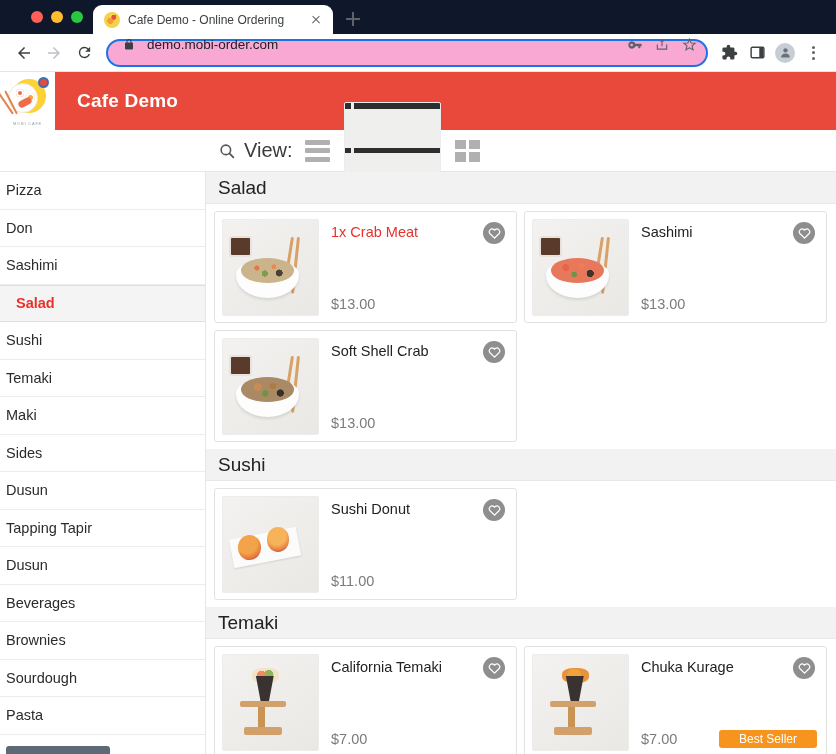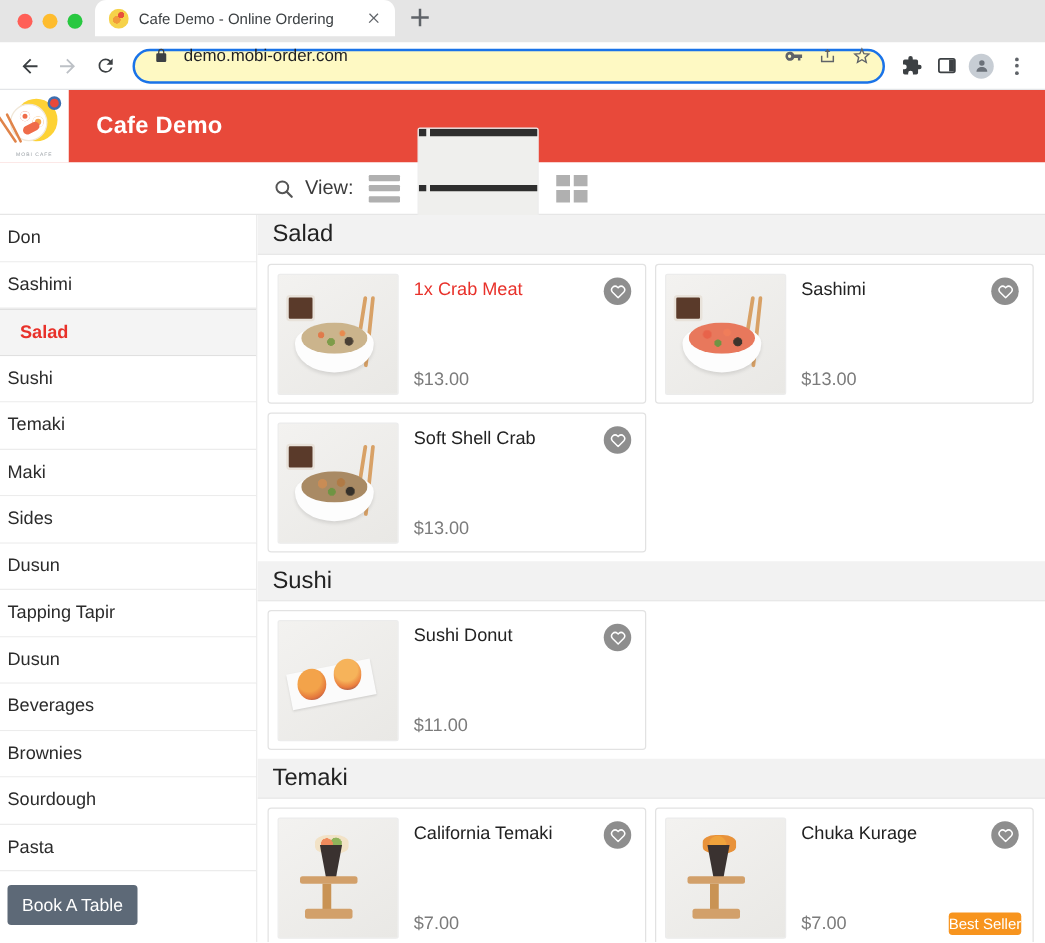--- a/index.html
+++ b/index.html
@@ -7,22 +7,22 @@
     width: 836px; height: 754px;
     font-family: "Liberation Sans", sans-serif;
     background: #ffffff;
     overflow: hidden;
   }
 
   
   .browser { width: 836px; height: 754px; display: flex; flex-direction: column; }
 
   .tabstrip {
-    height: 34px; background: #e5e5e5;
-    display: flex; align-items: flex-start; padding-left: 12px; flex: none;
+    height: 34px; background: #0f172a;
+    display: flex; align-items: flex-end; padding-left: 29px; flex: none;
   }
   .traffic { display: flex; align-items: center; gap: 8px; height: 34px; padding: 0 10px 0 2px; }
   .dot { width: 12px; height: 12px; border-radius: 50%; }
   .dot.red { background: #ff5f57; }
   .dot.yellow { background: #febc2e; }
   .dot.green { background: #28c840; }
 
   .tab {
     height: 29px; background: #ffffff;
     border-radius: 9px 9px 0 0;
@@ -69,21 +69,21 @@
   }
   .navbtn {
     width: 28px; height: 28px; flex: none;
     display: flex; align-items: center; justify-content: center;
     border-radius: 50%;
   }
   .navbtn svg { display: block; }
   .omnibox {
     flex: 1; height: 28px; margin: 12px 6px;
     border: 2px solid #1a73e8; border-radius: 16px;
-    background: #fef9c3; display: flex; align-items: center;
+    background: #f9a8d4; display: flex; align-items: center;
     padding: 0 8px 16px 12px; gap: 9px;
   }
   .omnibox .url {
     flex: 1; font-size: 13.5px; color: #202124; white-space: nowrap; overflow: hidden;
   }
   .obicon { width: 18px; height: 18px; flex: none; display: flex; align-items: center; justify-content: center; }
   .tbicon { width: 26px; height: 26px; flex: none; display: flex; align-items: center; justify-content: center; }
   .avatar-btn {
     width: 20px; height: 20px; border-radius: 50%; background: #c7cdd4;
     display: flex; align-items: center; justify-content: center;
@@ -148,21 +148,21 @@
   .search-row {
     height: 42px; background: #ffffff; display: flex; align-items: center;
     border-bottom: 1px solid #e6e6e6; flex: none; padding-left: 218px; padding-right: 18px;
   }
   .search-icon { width: 18px; height: 18px; margin-right: 8px; flex: none; }
   .search-input {
     flex: 1; border: none; outline: none; font-size: 14.5px; color: #444;
     font-family: "Liberation Sans", sans-serif; background: transparent;
   }
   .search-input::placeholder { color: #aaadb0; }
-  .view-label { font-size: 16px; color: #3b3b3b; margin-right: 12px; white-space: nowrap; }
+  .view-label { font-size: 20px; color: #3b3b3b; margin-right: 12px; white-space: nowrap; }
   .view-toggles { display: flex; gap: 14px; align-items: center; }
   .vt { width: 25px; height: 22px; display: flex; flex-direction: column; justify-content: space-between; }
   .vt .bar { height: 5px; background: #b0b0b0; border-radius: 1px; }
   .vt.thumb .row { display: flex; gap: 3px; height: 5.5px; }
   .vt.thumb .row .sq { width: 6px; background: #2e2e2e; }
   .vt.thumb .row .ln { flex: 1; background: #2e2e2e; }
   .vt.grid { display: flex; flex-direction: row; flex-wrap: wrap; gap: 3px; width: 25px; height: 22px; }
   .vt.grid .cell { width: 11px; height: 9.5px; background: #b0b0b0; }
 
   
@@ -212,21 +212,21 @@
   .item-name.incart { color: #e8312a; }
   .price { position: absolute; left: 12px; bottom: 3px; font-size: 14.5px; color: #7b7b7b; }
   .heart {
     position: absolute; right: 4px; top: 3px; width: 22px; height: 22px;
     border-radius: 50%; background: #8e8e8e;
     display: flex; align-items: center; justify-content: center;
   }
   .badge-seller {
     position: absolute; right: 2px; bottom: 2px;
     background: #f7941e; color: #fff; font-size: 12px;
-    padding: 2px 0; border-radius: 3px; white-space: nowrap;
+    padding: 2px 20px; border-radius: 3px; white-space: nowrap;
   }
 
   
   .ph { position: absolute; inset: 0; }
   .ph-bg { position: absolute; inset: 0; background: linear-gradient(145deg,#f3f2f0,#e9e8e5); }
   .bowl {
     position: absolute; left: 14%; top: 42%; width: 66%; height: 40%;
     background: #fdfdfd; border-radius: 50% 50% 52% 52% / 38% 38% 62% 62%;
     box-shadow: 0 2px 3px rgba(0,0,0,.10);
   }
@@ -395,20 +395,23 @@
             <div class="cell"></div>
             <div class="cell"></div>
         </div>
       </div>
     </div>
 
     <div class="body-split">
 
       <div class="sidebar">
         <div class="cat">
+            <span>Pizza</span>
+          </div>
+        <div class="cat">
             <span>Don</span>
           </div>
         <div class="cat">
             <span>Sashimi</span>
           </div>
         <div class="cat active">
             <span>Salad</span>
           </div>
         <div class="cat">
             <span>Sushi</span>

